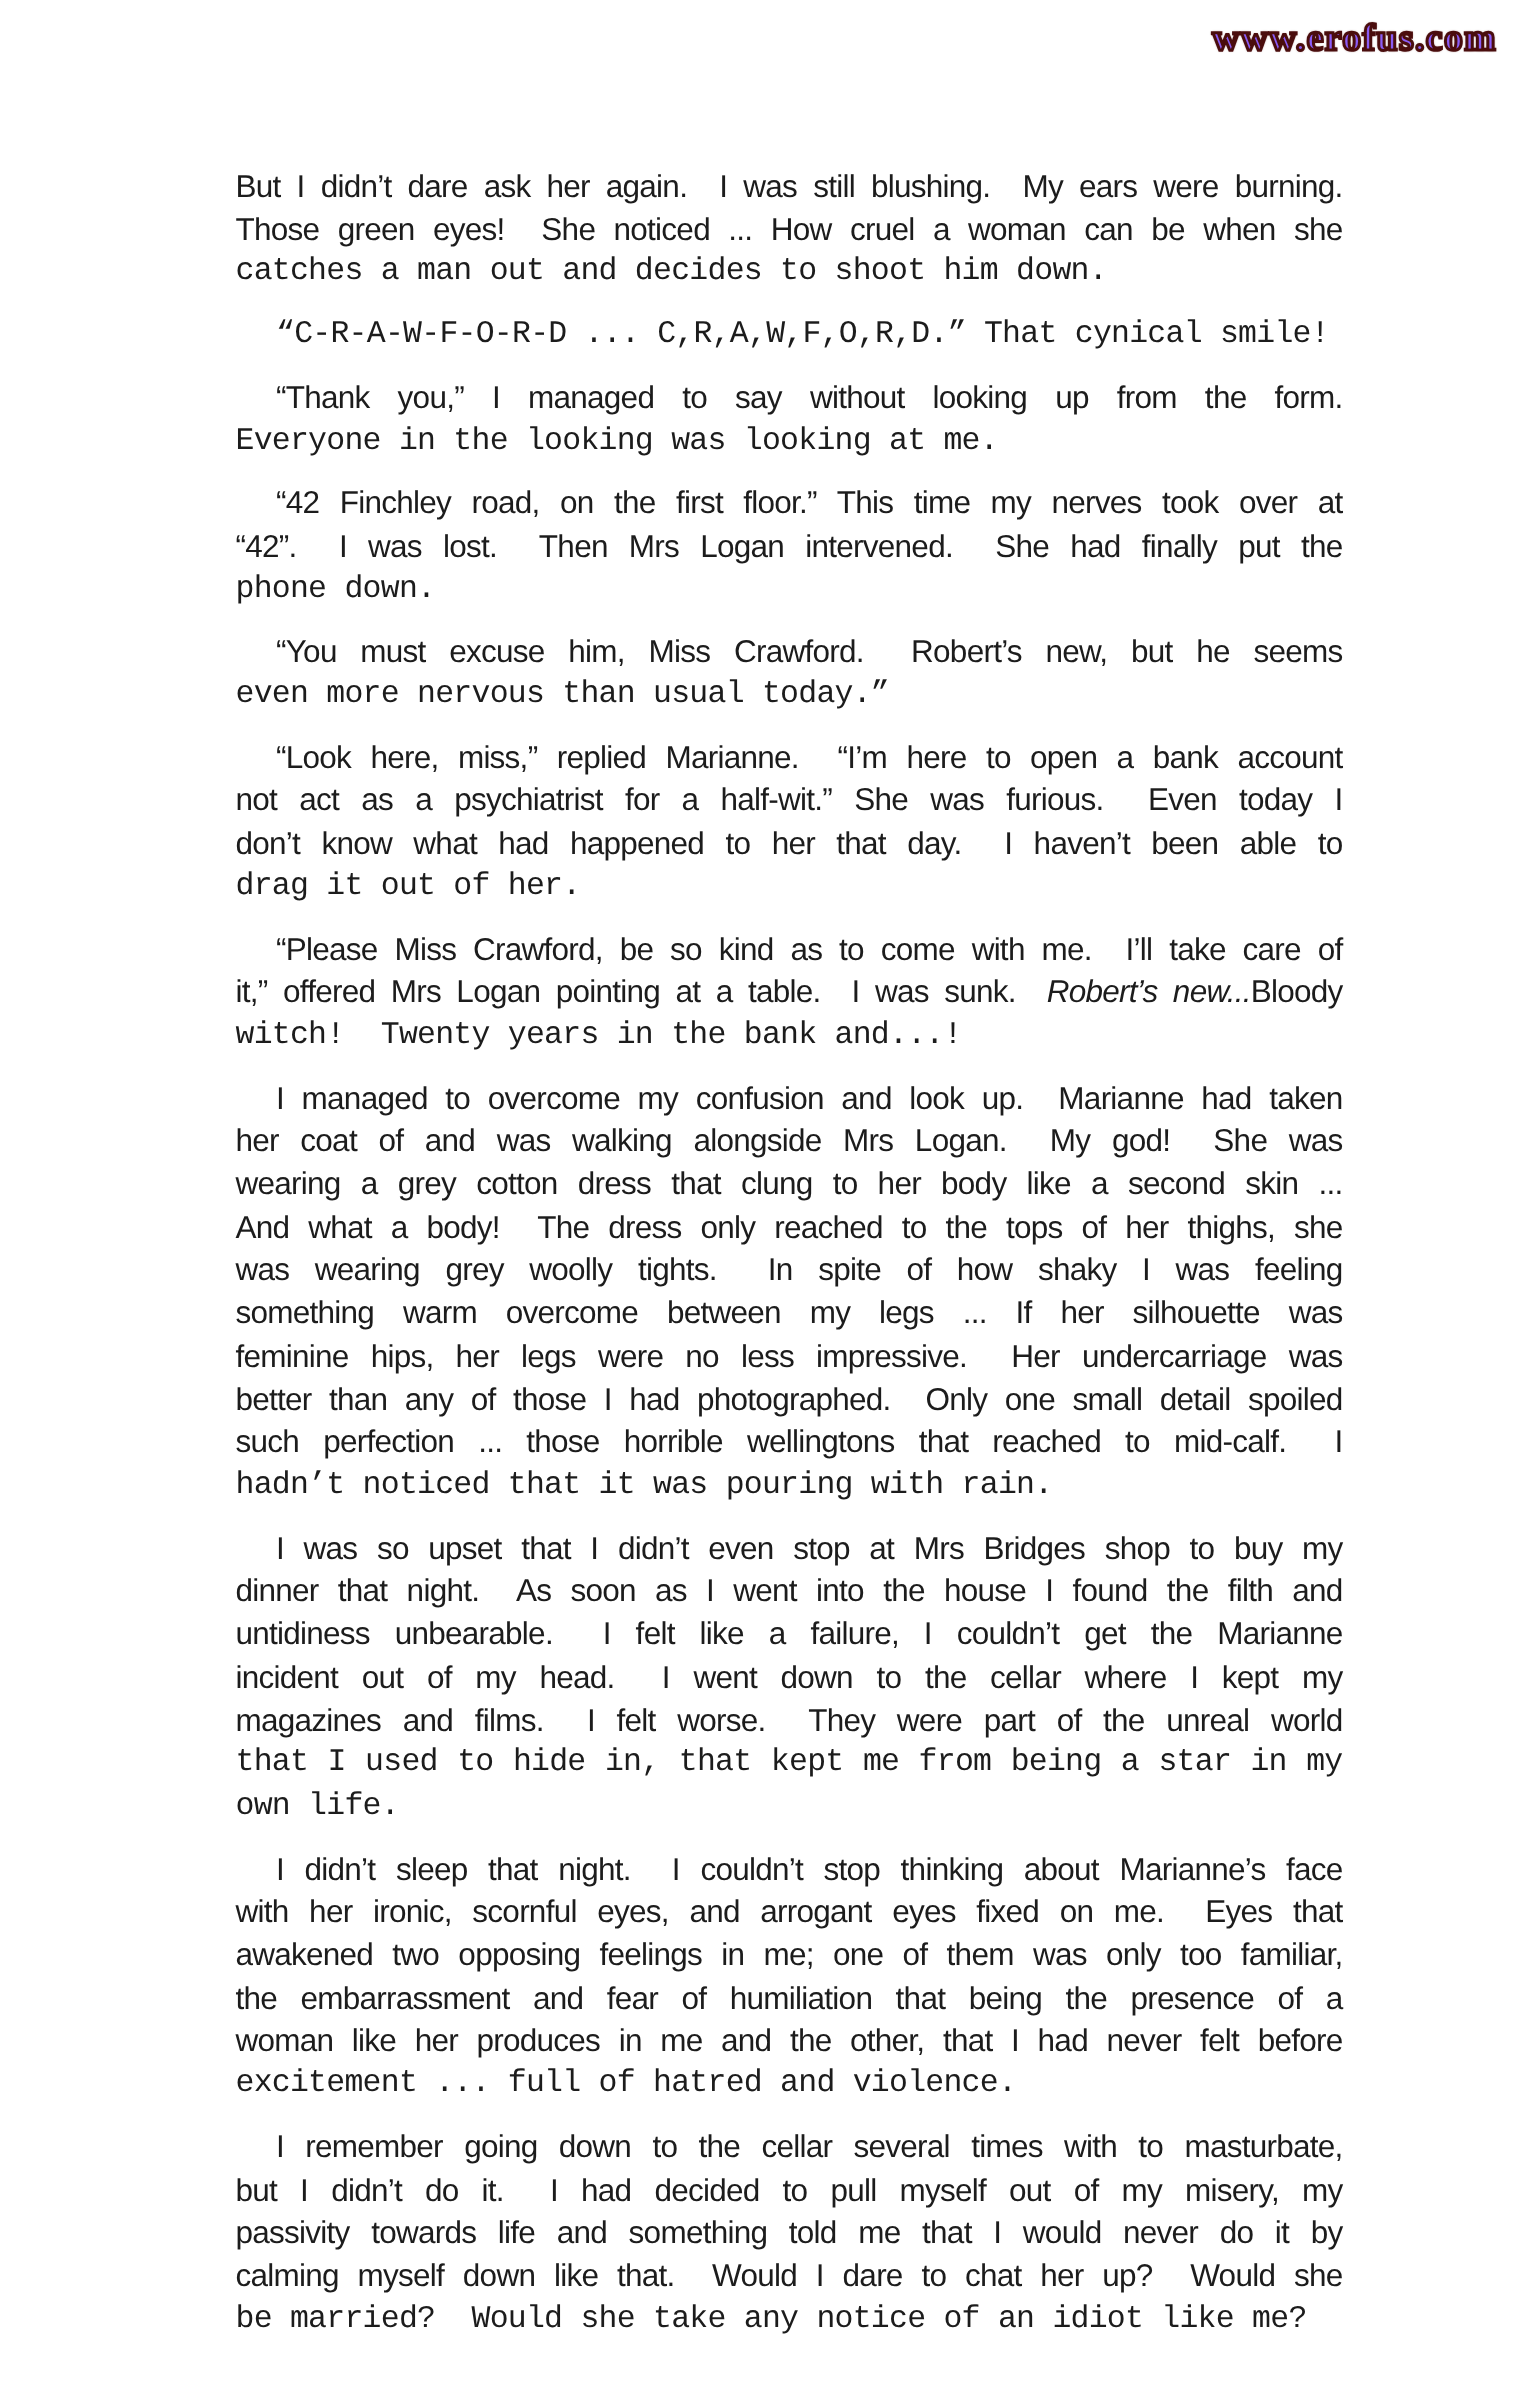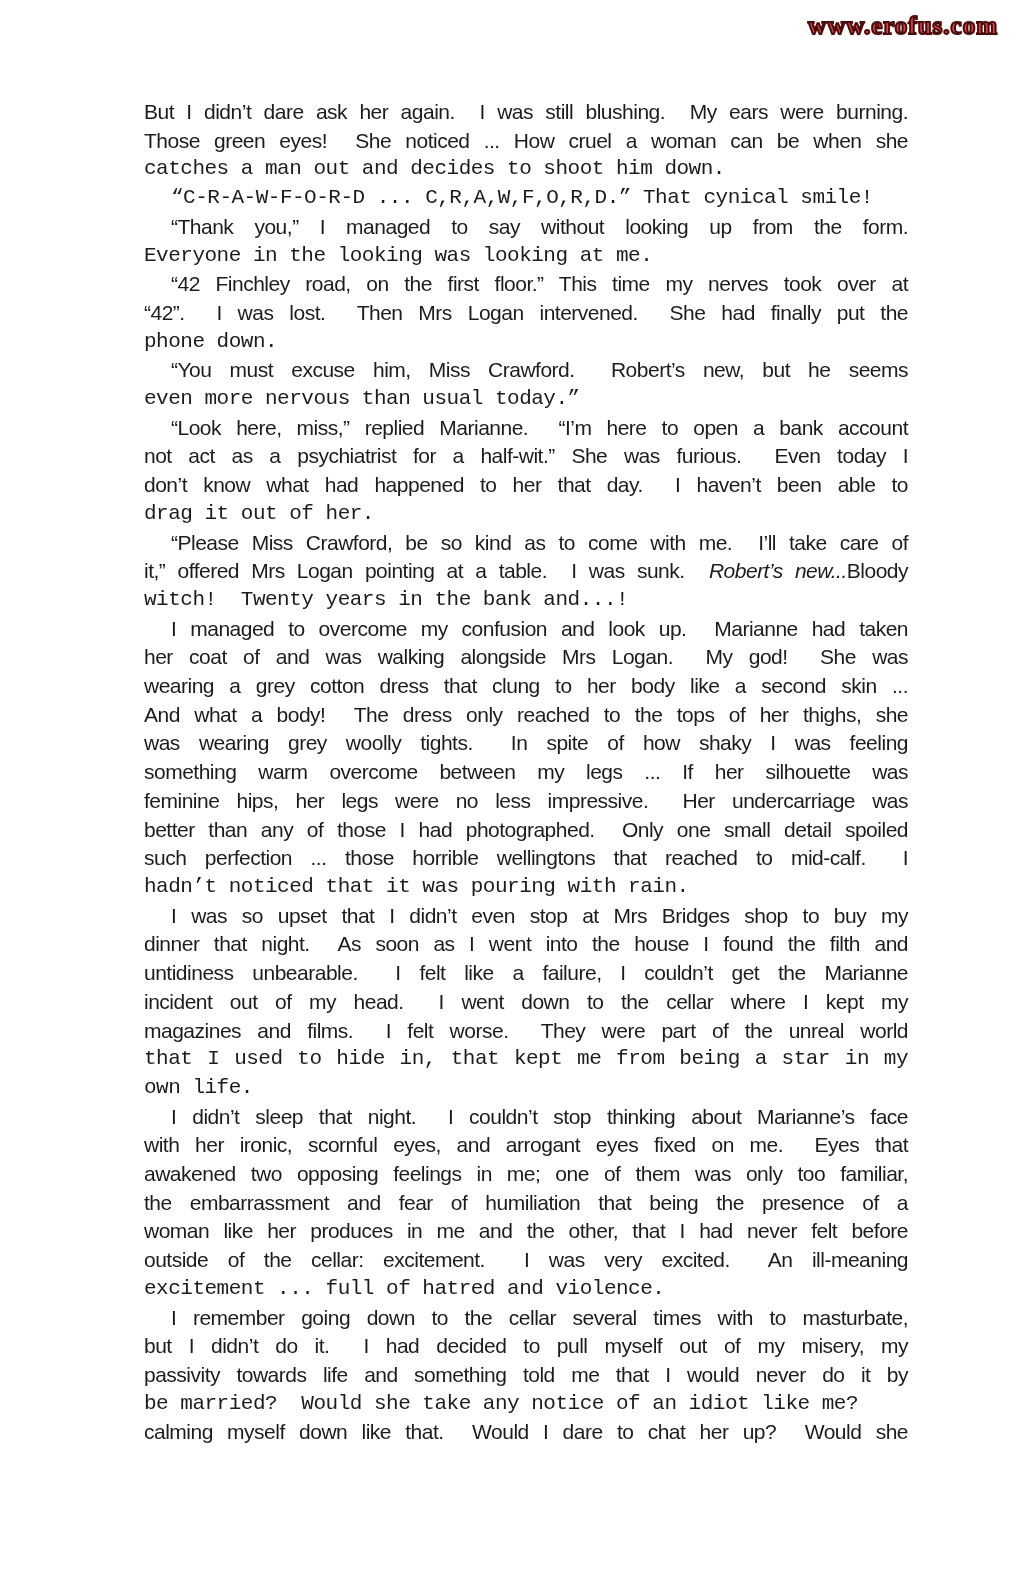--- a/index.html
+++ b/index.html
@@ -16,38 +16,38 @@
     font-family: "Liberation Sans", sans-serif;
   }
   .watermark {
     position: absolute;
     top: 12px;
     right: 22px;
     font-family: "Liberation Serif", serif;
     font-weight: bold;
     font-size: 25px;
     letter-spacing: 1px;
-    color: #ef4444;
+    color: #8b5cf6;
     -webkit-text-stroke: 2px var(--wm-outline, #4a0d0d);
     text-shadow:
       0 0 1px var(--wm-outline, #4a0d0d),
       0 0 2px var(--wm-outline, #4a0d0d);
   }
   .text-block {
     position: absolute;
     left: 144px;
     top: 98px;
     width: 764px;
     color: var(--text-color, #1c1c1c);
     font-size: 21px;
     line-height: 28.7px;
     letter-spacing: -0.5px;
   }
   .para {
-    margin: 0;
+    margin: 13px;
   }
   .line {
     text-align: justify;
     text-align-last: justify;
   }
   .line.lastline {
     text-align-last: left;
     font-family: Liberation Mono, monospace;
   }
   .line.firstline.indent {
@@ -114,24 +114,23 @@
         <div class="line indent">incident out of my head.&nbsp; I went down to the cellar where I kept my</div>
         <div class="line indent">magazines and films.&nbsp; I felt worse.&nbsp; They were part of the unreal world</div>
         <div class="line lastline indent">that I used to hide in, that kept me from being a star in my own life.</div>
       </div>
       <div class="para">
         <div class="line firstline indent">I didn’t sleep that night.&nbsp; I couldn’t stop thinking about Marianne’s face</div>
         <div class="line indent">with her ironic, scornful eyes, and arrogant eyes fixed on me.&nbsp; Eyes that</div>
         <div class="line indent">awakened two opposing feelings in me; one of them was only too familiar,</div>
         <div class="line indent">the embarrassment and fear of humiliation that being the presence of a</div>
         <div class="line indent">woman like her produces in me and the other, that I had never felt before</div>
-        <div class="line indent">outside of the cellar: excitement.&nbsp; I was very excited.&nbsp; An ill-meaning</div>
         <div class="line lastline indent">excitement ... full of hatred and violence.</div>
       </div>
       <div class="para">
         <div class="line firstline indent">I remember going down to the cellar several times with to masturbate,</div>
         <div class="line indent">but I didn’t do it.&nbsp; I had decided to pull myself out of my misery, my</div>
         <div class="line indent">passivity towards life and something told me that I would never do it by</div>
+        <div class="line indent">calming myself down like that.&nbsp; Would I dare to chat her up?&nbsp; Would she</div>
         <div class="line lastline indent">be married?&nbsp; Would she take any notice of an idiot like me?</div>
-        <div class="line indent">calming myself down like that.&nbsp; Would I dare to chat her up?&nbsp; Would she</div>
       </div>
     </div>
 </div>
 
 </body></html>

